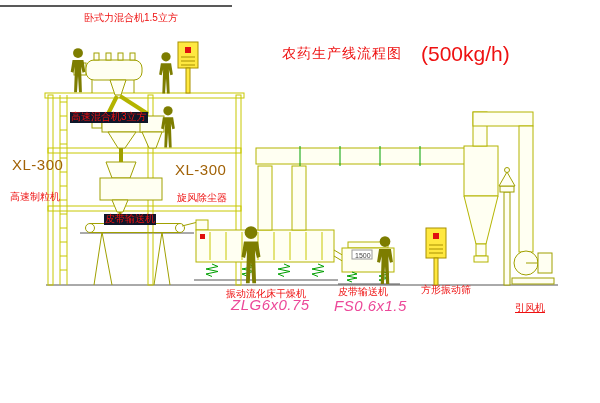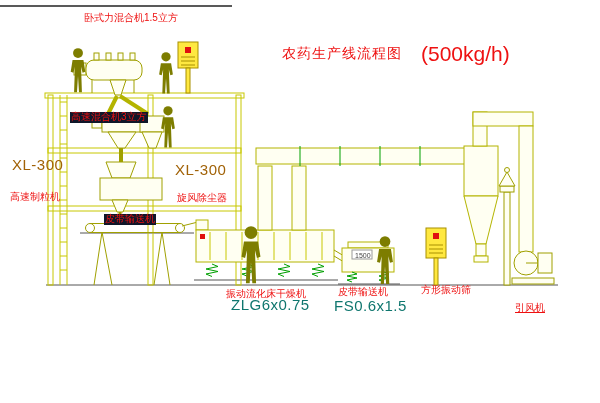--- a/index.html
+++ b/index.html
@@ -4,21 +4,21 @@
 <style>
   html,body{margin:0;padding:0;background:#ffffff;}
   .stage{
     position:relative;width:600px;height:403px;background:#ffffff;overflow:hidden;
     font-family:"Liberation Sans", sans-serif;
   }
   .stage svg{position:absolute;left:0;top:0;}
   .lbl{position:absolute;white-space:nowrap;line-height:1.05;}
   .lbl-red{color:#ee1111;font-size:10px;}
   .lbl-red-big{color:#a16207;font-size:15px;letter-spacing:.5px;}
-  .lbl-magenta{color:#0f766e;font-size:15px;letter-spacing:.5px;}
+  .lbl-magenta{color:#ec4899;font-size:15px;letter-spacing:.5px;font-style:italic;}
   .bg-white{background:#0f172a;padding:0 1px;}
   .title{position:absolute;left:282px;top:42px;display:flex;align-items:center;color:#ee1111;}
   .title .t-main{font-size:14px;letter-spacing:1px;}
   .title .t-cap{font-size:21px;margin-left:19px;}
 </style>
 </head>
 <body>
 
 <div class="stage">
 

